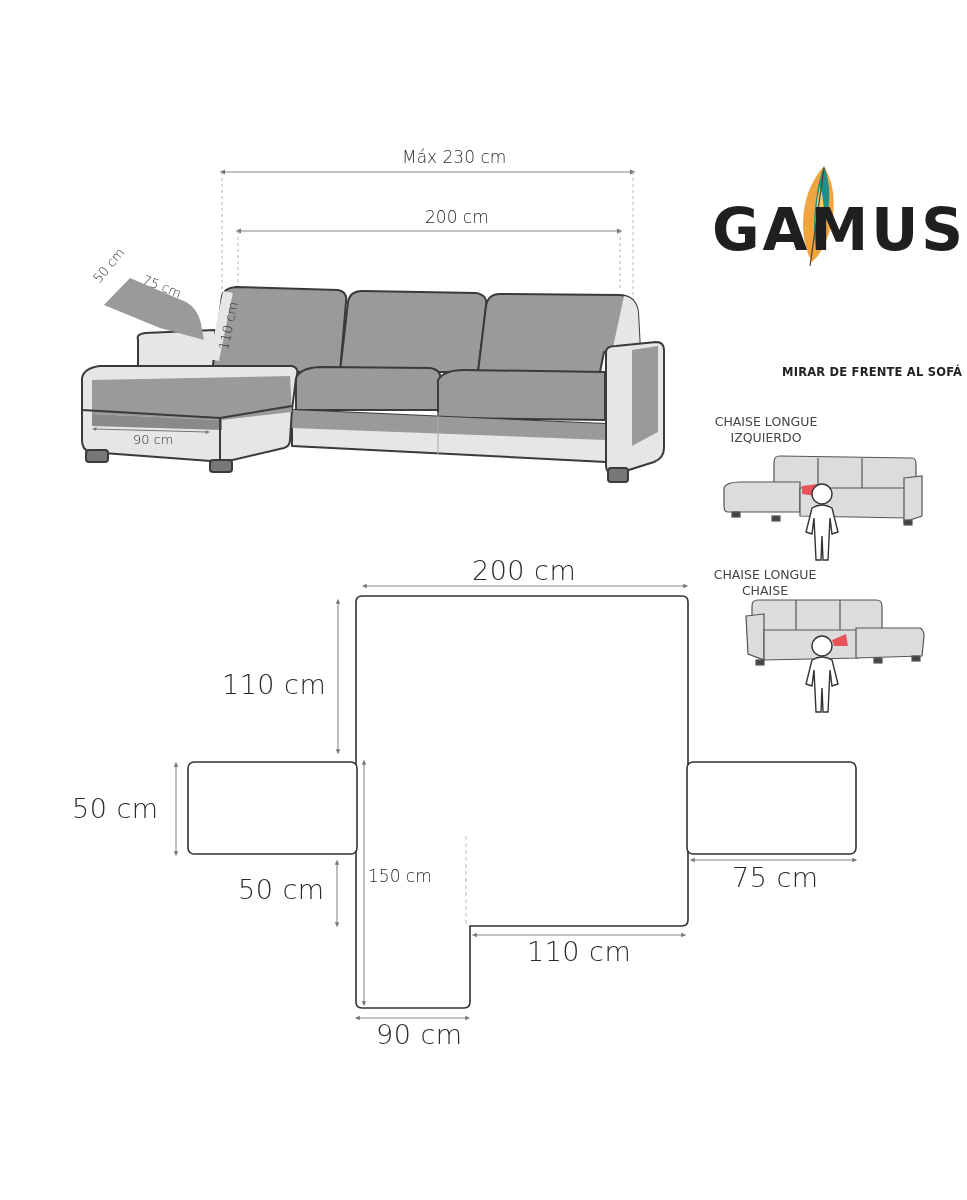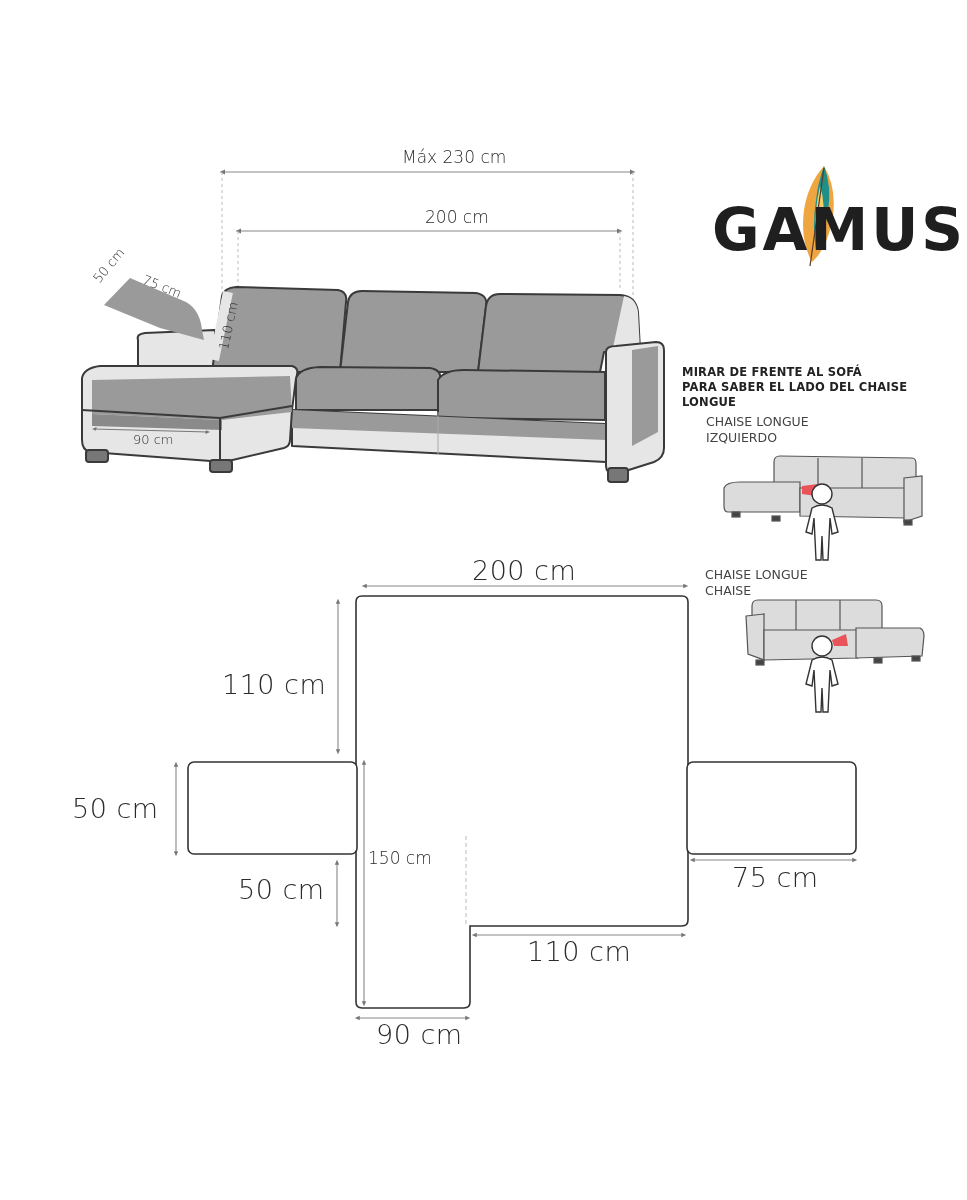--- a/index.html
+++ b/index.html
@@ -3,23 +3,23 @@
 <meta charset="utf-8">
 <style>
   html, body { margin: 0; padding: 0; background: #ffffff; }
   body { width: 967px; height: 1200px; position: relative; overflow: hidden;
          font-family: "DejaVu Sans", sans-serif; color: #2a2a2a; }
   .lbl { position: absolute; white-space: nowrap; color: #2b2b2b; font-family: "DejaVu Sans", sans-serif; font-weight: 300; }
   .sm { font-size: 17px; margin-left: 32px; }
   .lg { font-size: 27px; letter-spacing: 0.5px; }
   .logo-text { position: absolute; left: 712px; top: 196px; font-size: 58px; letter-spacing: 3px;
                font-family: "DejaVu Sans", sans-serif; font-weight: 700; color: #1f1f1f; -webkit-text-stroke: 0; }
-  .guide-title { position: absolute; left: 682px; top: 365px; width: 280px; text-align: left;
+  .guide-title { position: absolute; left: 682px; top: 365px; width: 280px; text-align: right;
                  font-size: 11.5px; font-weight: bold; line-height: 15px; color: #222; letter-spacing: 0.2px; }
-  .guide-sub { position: absolute; font-size: 12.5px; line-height: 16px; color: #444; }
+  .guide-sub { position: absolute; text-align: center; font-size: 12.5px; line-height: 16px; color: #444; }
   svg { position: absolute; left: 0; top: 0; }
 </style>
 </head>
 <body>
 
 <svg width="967" height="1200" viewBox="0 0 967 1200">
   <defs>
     <marker id="arr" viewBox="0 0 10 10" refX="5" refY="5" markerWidth="5" markerHeight="5" orient="auto-start-reverse">
       <path d="M0,1 L9,5 L0,9 z" fill="#777"></path>
     </marker>
@@ -137,31 +137,30 @@
 
 <div class="lbl sm" style="left:370px; top:147px;">Máx 230 cm</div>
 <div class="lbl sm" style="left:393px; top:207px;">200 cm</div>
 <div class="lbl" style="left:90px; top:276px; font-size:13px; transform:rotate(-50deg); transform-origin:left top;">50 cm</div>
 <div class="lbl" style="left:146px; top:272px; font-size:13px; transform:rotate(22deg); transform-origin:left top;">75 cm</div>
 <div class="lbl" style="left:216px; top:348px; font-size:13px; transform:rotate(-78deg); transform-origin:left top;">110 cm</div>
 <div class="lbl" style="left:133px; top:432px; font-size:13px;">90 cm</div>
 
 <div class="guide-title">
   <div>MIRAR DE FRENTE AL SOFÁ</div>
-  <div>PARA SABER EL LADO DEL CHAISE LONGUE</div>
 </div>
 <div class="guide-sub" style="left:706px; top:414px; width:120px;">
   <div>CHAISE LONGUE</div>
   <div>IZQUIERDO</div>
 </div>
 <div class="guide-sub" style="left:705px; top:567px; width:120px;">
   <div>CHAISE LONGUE</div>
   <div>CHAISE</div>
 </div>
 
 <div class="lbl lg" style="left:472px; top:555px;">200 cm</div>
 <div class="lbl lg" style="left:222px; top:669px;">110 cm</div>
 <div class="lbl lg" style="left:72px; top:793px;">50 cm</div>
 <div class="lbl lg" style="left:238px; top:874px;">50 cm</div>
-<div class="lbl" style="left:368px; top:848px; font-size:17px;">150 cm</div>
+<div class="lbl" style="left:368px; top:866px; font-size:17px;">150 cm</div>
 <div class="lbl lg" style="left:527px; top:936px;">110 cm</div>
 <div class="lbl lg" style="left:376px; top:1019px;">90 cm</div>
 <div class="lbl lg" style="left:732px; top:862px;">75 cm</div>
 
 </body></html>

